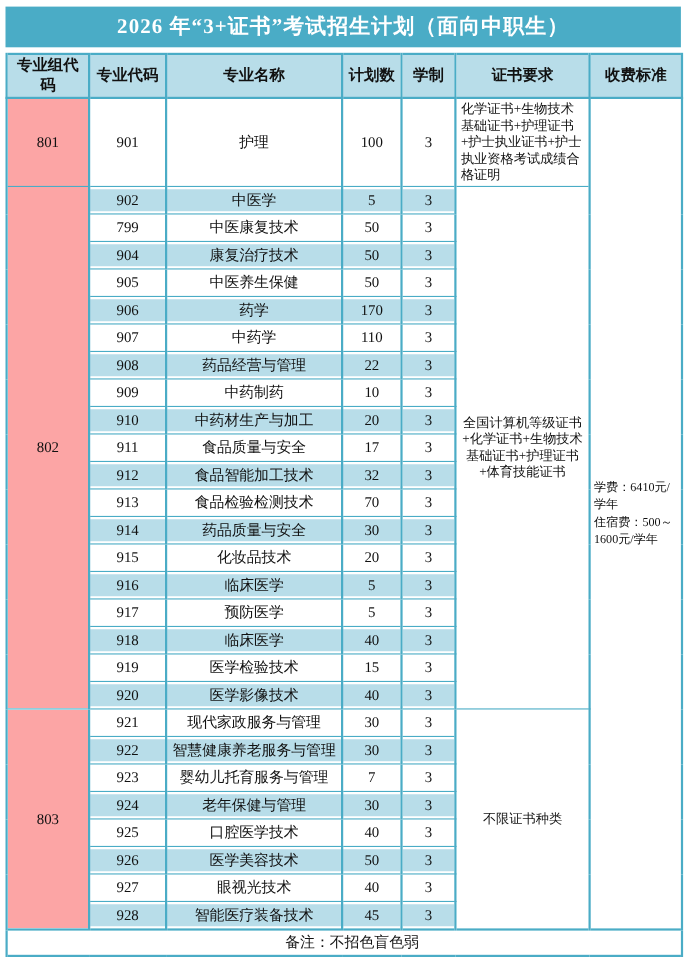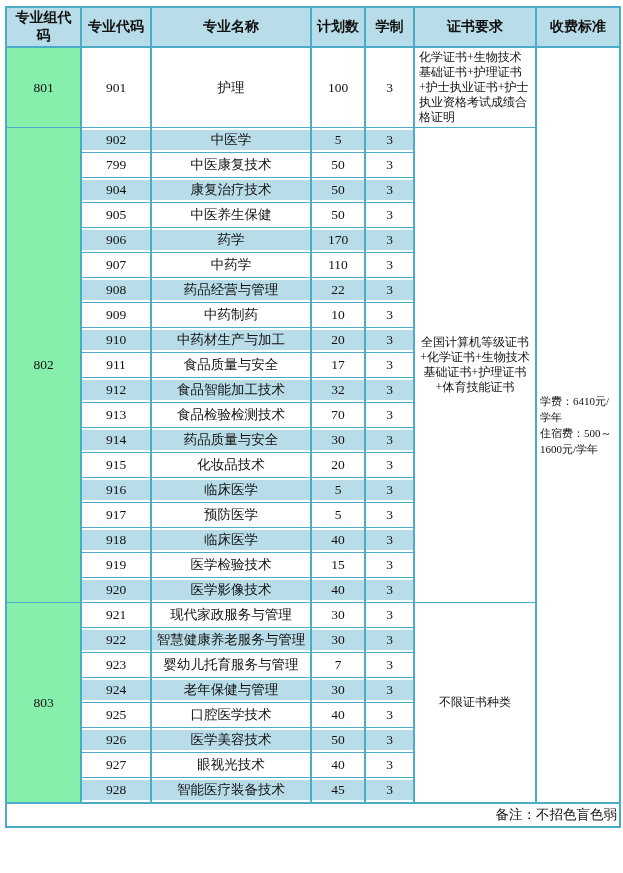--- a/index.html
+++ b/index.html
@@ -34,38 +34,39 @@
   thead th{
     background:var(--light);
     font-weight:bold;height:36px;font-size:14px;
     border-bottom:2px solid var(--accent);
   }
   tbody td{height:22px;}
   td.alt{
     background:var(--light);
     box-shadow:inset 0 2px 0 #ffffff, inset 0 -2px 0 #ffffff;
   }
-  td.group-cell{background:#86efac;font-size:13.5px;}
+  td.group-cell{background:#fca5a5;font-size:13.5px;}
   td.cert-cell{font-size:12px;line-height:15px;padding:2px 4px;background:#fff;}
   td.cert-left{text-align:left;}
   td.tall td, tr.first-row td{height:70px;}
   td.fee-cell{
     background:#ffffff;text-align:left;vertical-align:middle;
     font-size:11px;line-height:16px;padding:2px 3px;
   }
   tfoot td{
-    text-align:right;height:20px;font-size:13.5px;
+    text-align:center;height:20px;font-size:13.5px;
     padding-left:16px;border-top:2px solid var(--accent);
   }
 </style>
 </head>
 <body>
 
 <div class="page">
 
+  <div class="title-bar">2026 年“3+证书”考试招生计划（面向中职生）</div>
 
   <table class="plan">
     <colgroup>
       <col style="width:75px">
         <col style="width:70px">
         <col style="width:160px">
       <col style="width:54px">
         <col style="width:49px">
         <col style="width:122px">
       <col style="width:84px">

